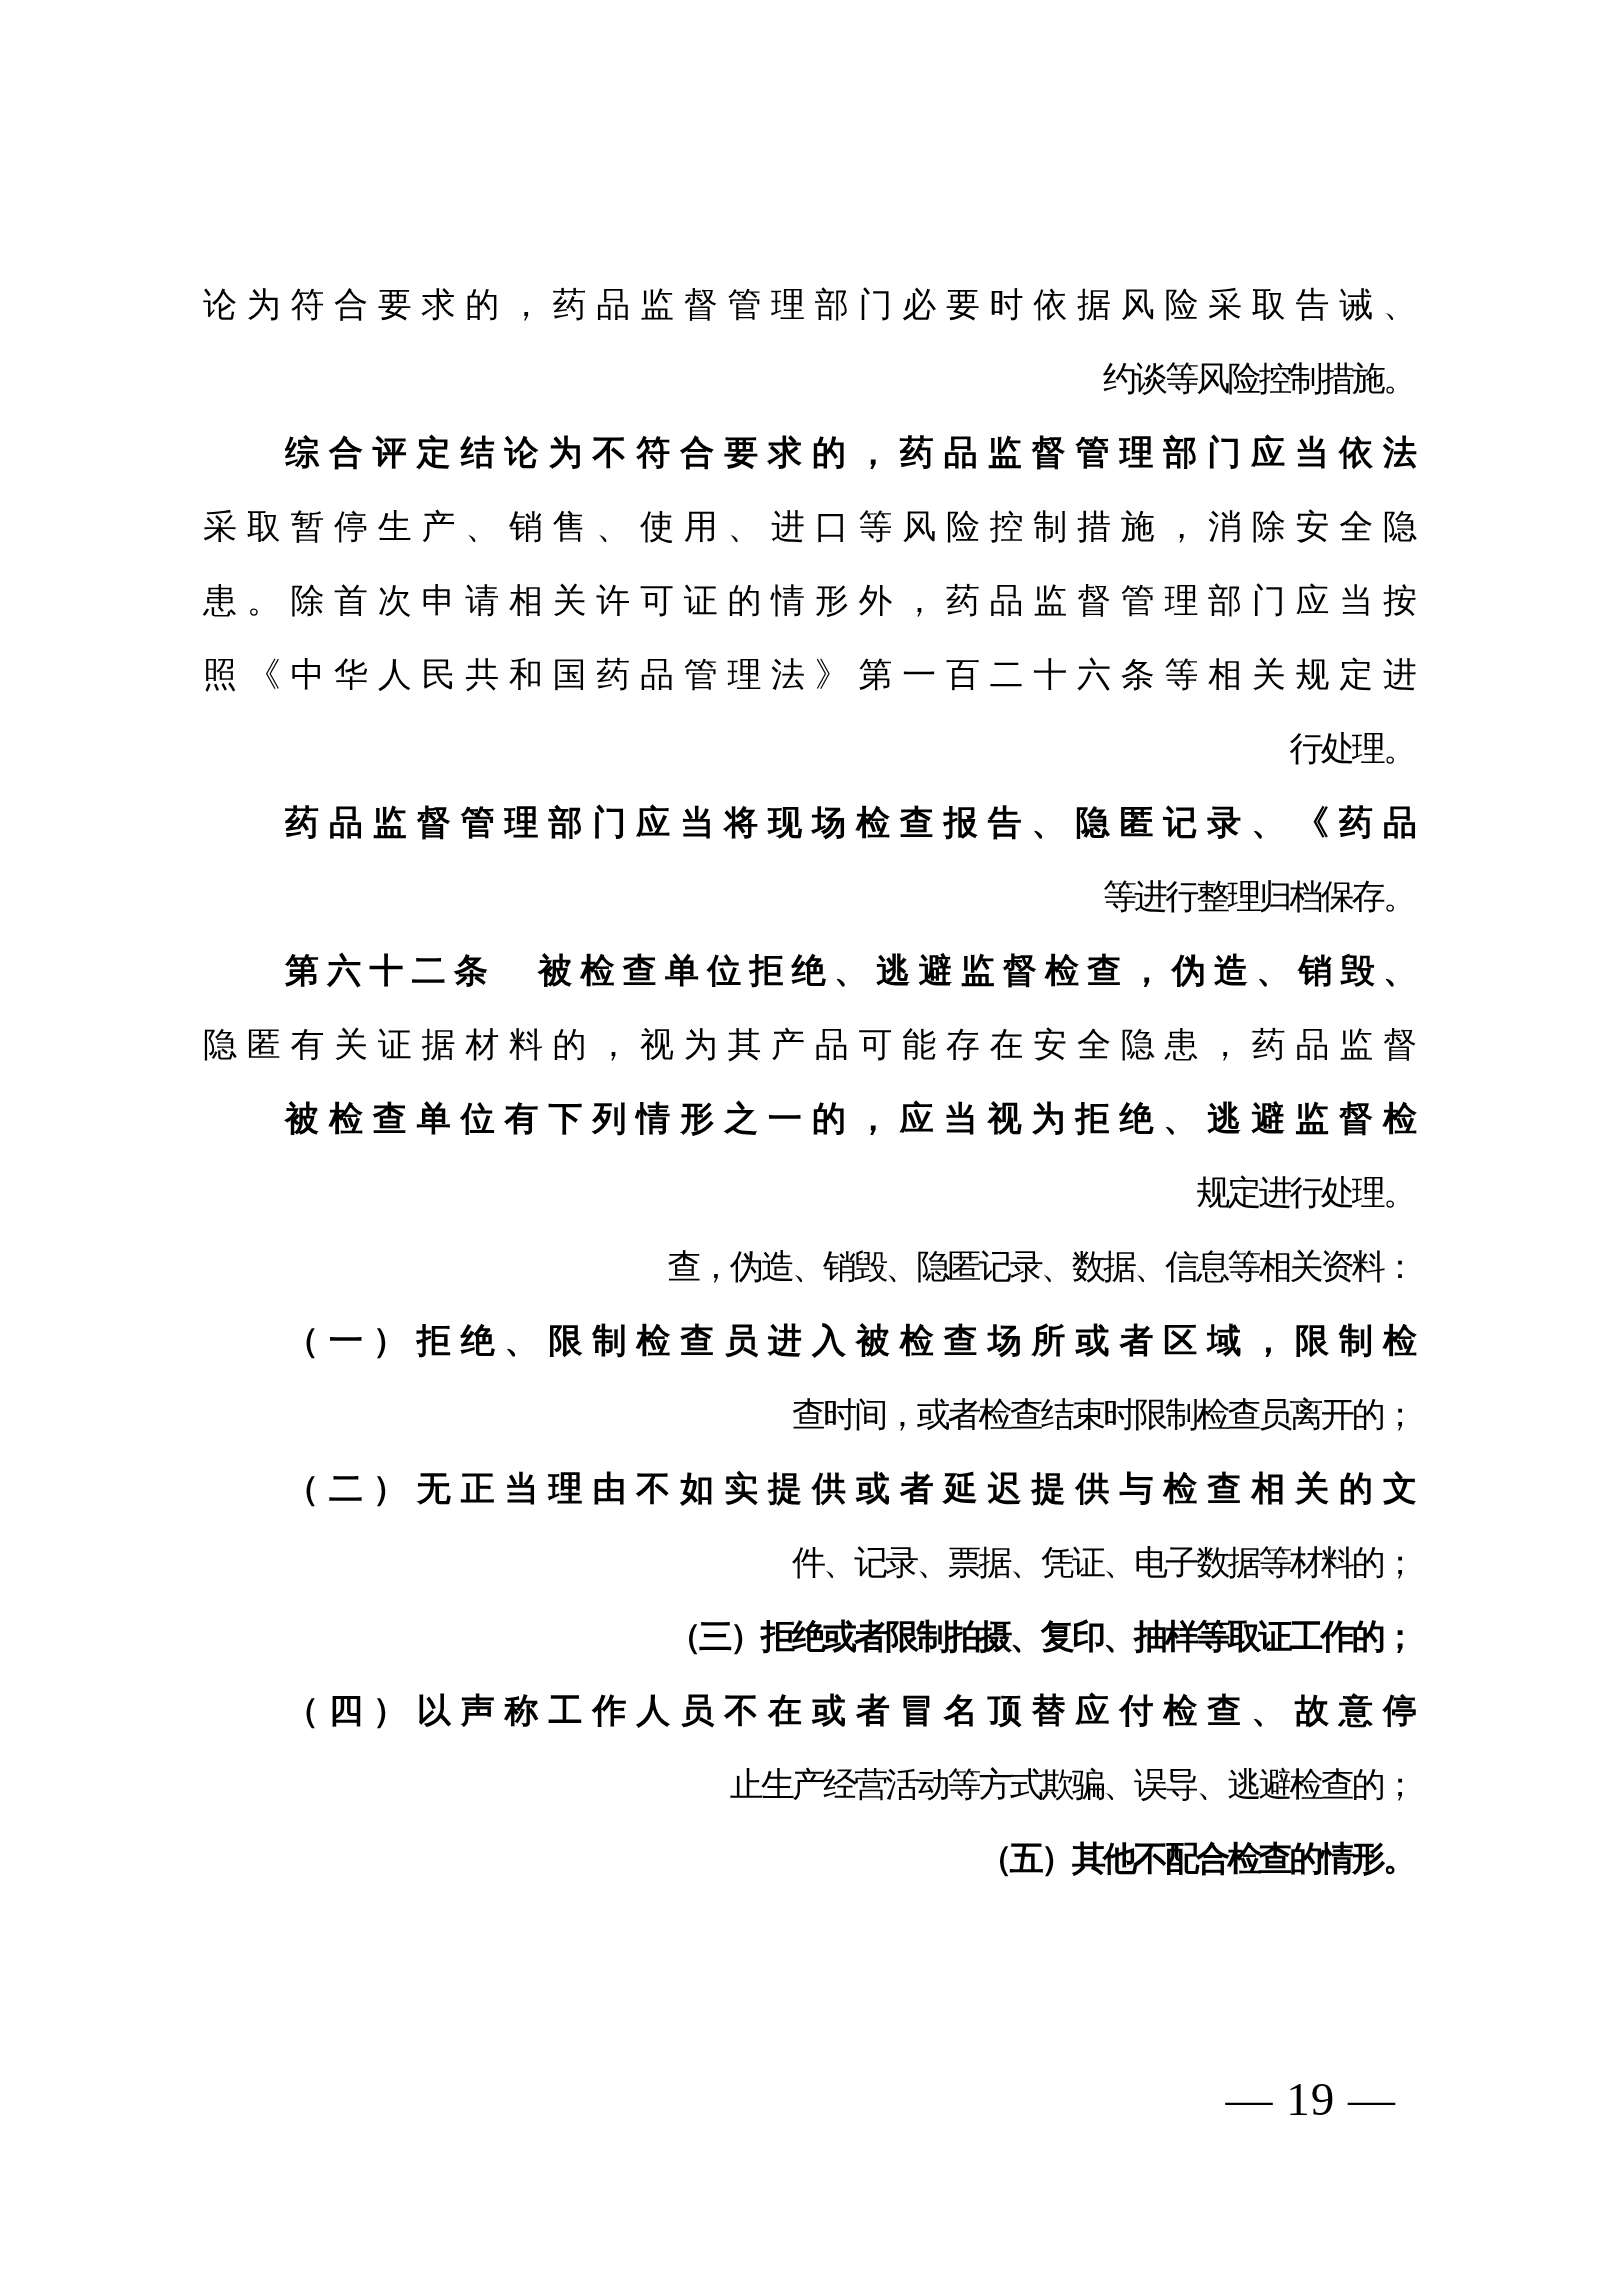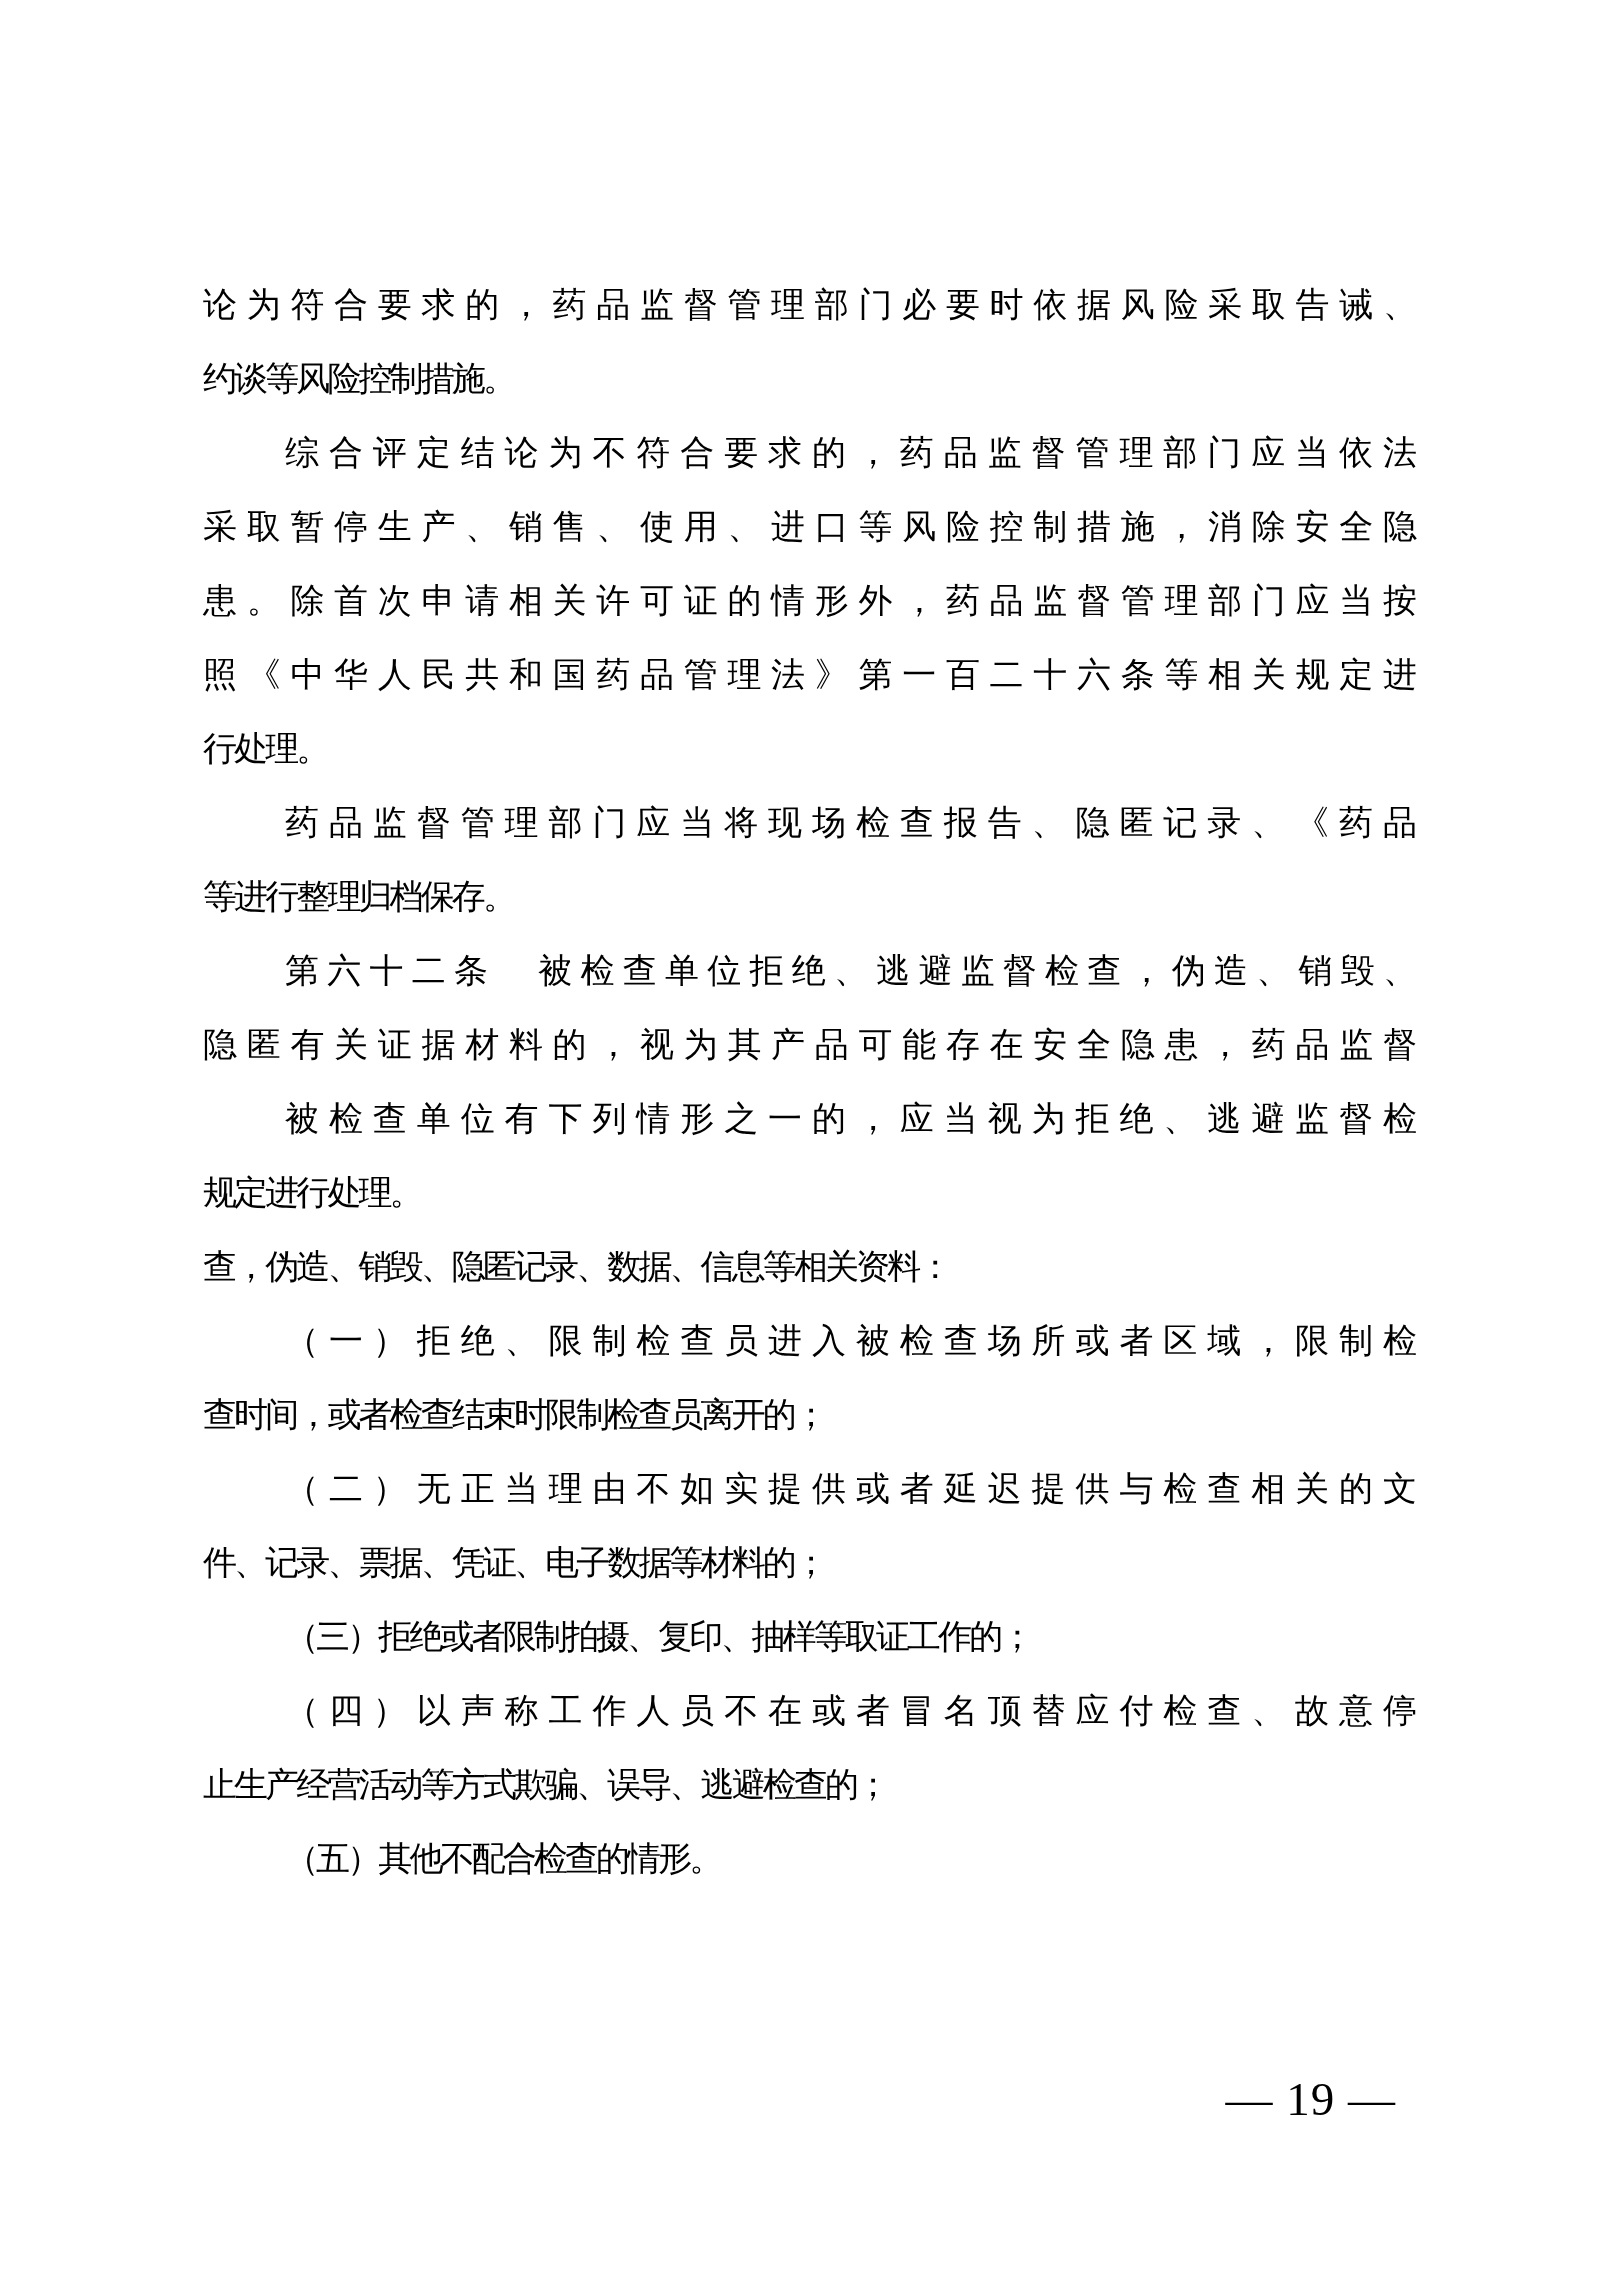--- a/index.html
+++ b/index.html
@@ -23,29 +23,30 @@
     color: #000000;
     font-size: 34px;
     letter-spacing: -2.9px;
     line-height: 74px;
     font-weight: 500;
   }
   .line {
     margin: 0;
     padding: 0;
     white-space: nowrap;
-    text-align: left;
+    text-align: right;
   }
   .line.just {
     white-space: normal;
     text-align: justify;
     text-align-last: justify;
   }
   .line.indent {
     text-indent: 82px;
+    font-weight: bold;
   }
   .page-number {
     position: absolute;
     top: 2076px;
     right: 225px;
     color: #000000;
     font-family: "Liberation Serif", serif;
     font-size: 47px;
     line-height: 47px;
     letter-spacing: 1px;

